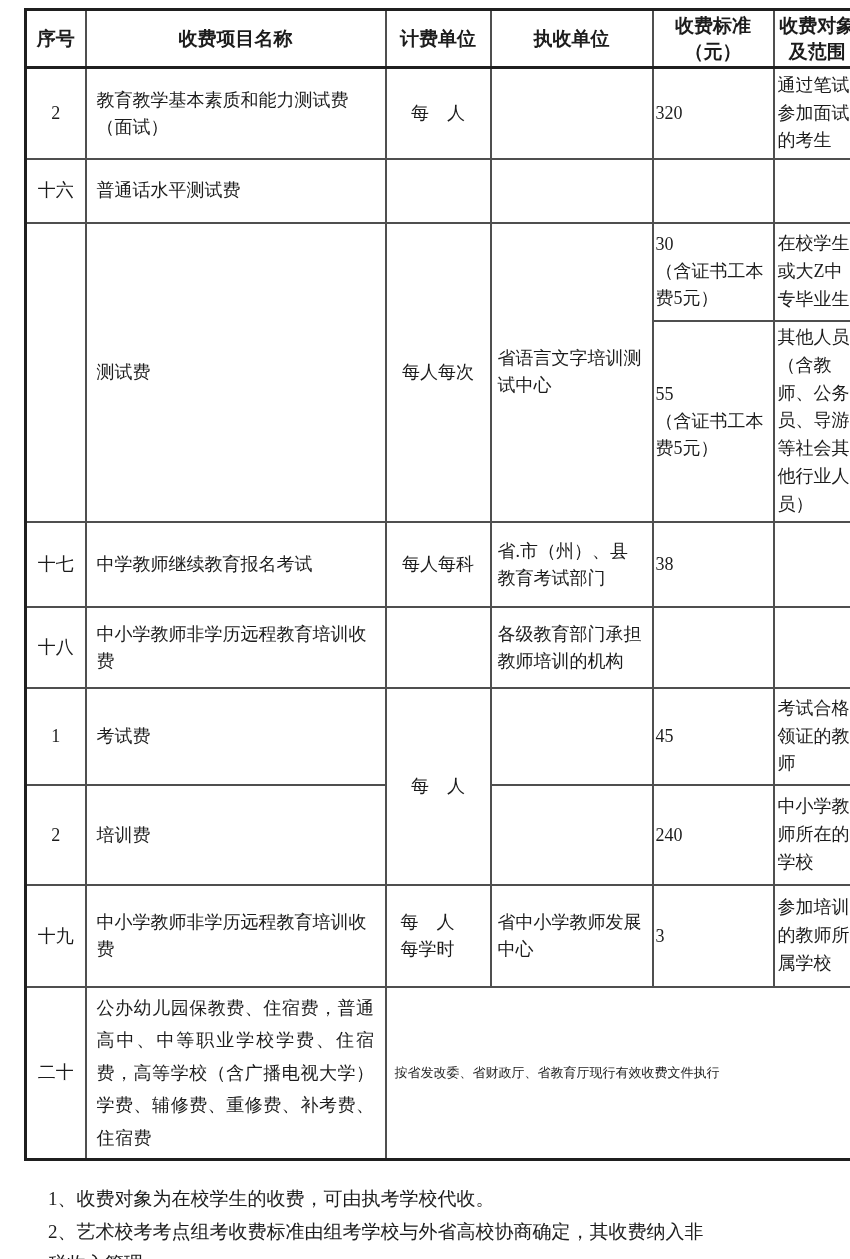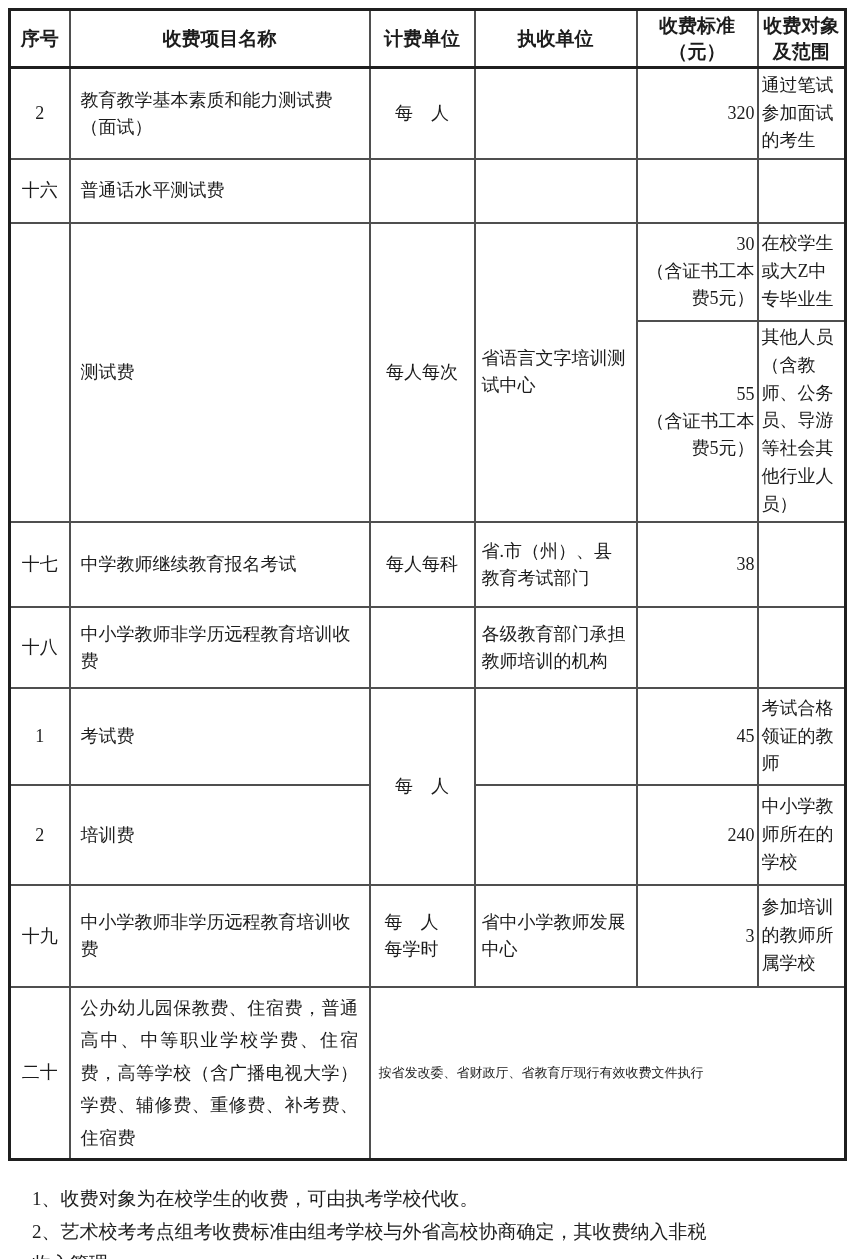--- a/index.html
+++ b/index.html
@@ -11,21 +11,21 @@
     overflow: hidden;
   }
   body {
     font-family: "Liberation Serif", "DejaVu Serif", serif;
     color: #1c1c1c;
   }
   .page {
     box-sizing: border-box;
     width: 726px;
     height: 1259px;
-    padding: 8px 6px 0 8px;
+    padding: 8px 6px 0 24px;
   }
   table.fee-table {
     border-collapse: collapse;
     table-layout: fixed;
     width: 836px;
     border: 3px solid #1f1f1f;
   }
   .fee-table th, .fee-table td {
     border: 2px solid #4f4f4f;
     white-space: pre-line;
@@ -43,21 +43,21 @@
     text-align: center;
     border-bottom: 3px solid #1f1f1f;
     line-height: 1.35;
   }
   
   td.seq    { text-align: center; }
   td.name   { text-align: left; padding: 4px 10px; word-break: break-all; }
   td.unit   { text-align: center; }
   td.unit-left { text-align: left; padding-left: 14px; }
   td.agency { text-align: left; padding: 4px 6px; word-break: break-all; }
-  td.fee    { text-align: right; padding: 2px 2px; word-break: break-all; }
+  td.fee    { text-align: left; padding: 2px 2px; word-break: break-all; }
   td.target { text-align: left; padding: 2px 3px; word-break: break-all; line-height: 1.55; }
   td.name-wide {
     line-height: 1.8;
     letter-spacing: 0.5px;
     text-align: justify;
   }
   td.policy {
     white-space: nowrap;
     font-size: 13px;
     text-align: left;

